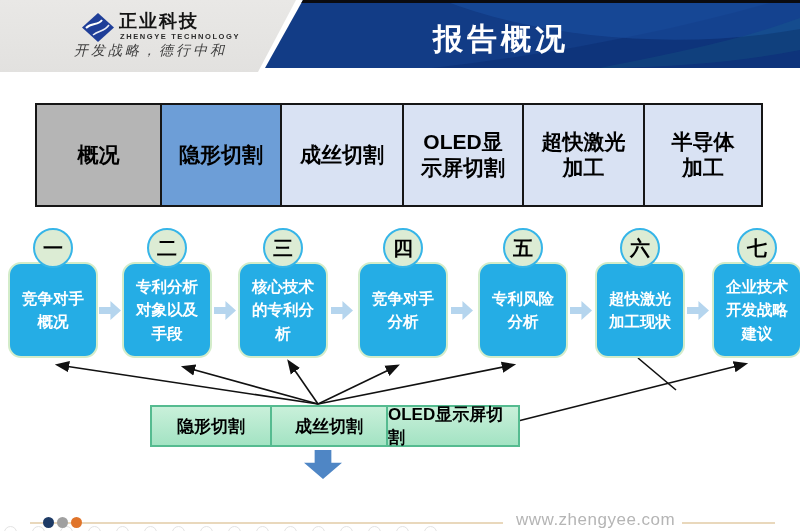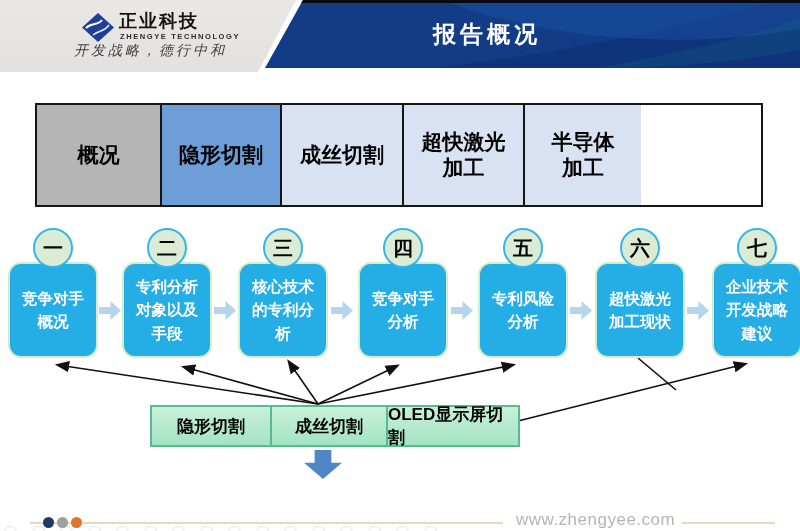--- a/index.html
+++ b/index.html
@@ -7,21 +7,21 @@
   #slide { position:relative; width:800px; height:531px; background:#fff; }
 
   
   .header-gray { position:absolute; left:0; top:0; width:310px; height:72px;
     background:linear-gradient(180deg,#e9e8e6,#e2e1df);
     clip-path:polygon(0 0,296px 0,258px 72px,0 72px); }
   .banner { position:absolute; left:0; top:0; width:800px; height:68px;
     background:#123c86; clip-path:polygon(303px 0,800px 0,800px 68px,265px 68px); }
   .banner svg { position:absolute; left:0; top:0; }
   .banner-topline { position:absolute; left:260px; top:0; width:540px; height:3px; background:#0b0b0f; }
-  .slide-title { position:absolute; left:433px; top:19px; font-size:23px; font-weight:bold;
+  .slide-title { position:absolute; left:433px; top:19px; font-size:30px; font-weight:bold;
     color:#ffffff; letter-spacing:4px; }
 
   .logo-mark { position:absolute; left:82px; top:13px; }
   .logo-cn { position:absolute; left:119px; top:9px; font-size:18px; font-weight:bold; color:#141414; letter-spacing:2px; }
   .logo-en { position:absolute; left:120px; top:32px; font-size:7.5px; font-weight:bold; color:#2b2b2b; letter-spacing:1.6px; }
   .logo-slogan { position:absolute; left:74px; top:42px; font-size:14px; color:#3d3d3d;
     font-family:"DejaVu Serif", serif; font-style:italic; letter-spacing:3px; }
 
   
   .tab-table { position:absolute; left:35px; top:103px; width:728px; height:104px;
@@ -93,20 +93,22 @@
     <path d="M11,22 C17,17 22,19 27,12" stroke="#fff" stroke-width="1.6" fill="none" opacity="0.9"></path>
   </svg>
   <div class="logo-cn">正业科技</div>
   <div class="logo-en">ZHENGYE  TECHNOLOGY</div>
   <div class="logo-slogan">开发战略，德行中和</div>
 
   <div class="tab-table">
     <div class="tab-cell tab-gray" style="width:123px">概况</div>
     <div class="tab-cell tab-active" style="width:120px">隐形切割</div>
     <div class="tab-cell tab-light" style="width:122px">成丝切割</div>
+    <div class="tab-cell tab-light" style="width:120px">OLED显
+示屏切割</div>
     <div class="tab-cell tab-light" style="width:121px">超快激光
 加工</div>
     <div class="tab-cell tab-light" style="width:118px">半导体
 加工</div>
   </div>
 
   <svg class="connectors" viewBox="0 0 800 531">
     <defs>
       <marker id="ah" markerWidth="9" markerHeight="8" refX="7" refY="4" orient="auto">
         <polygon points="0,0.5 9,4 0,7.5" fill="#111"></polygon>

